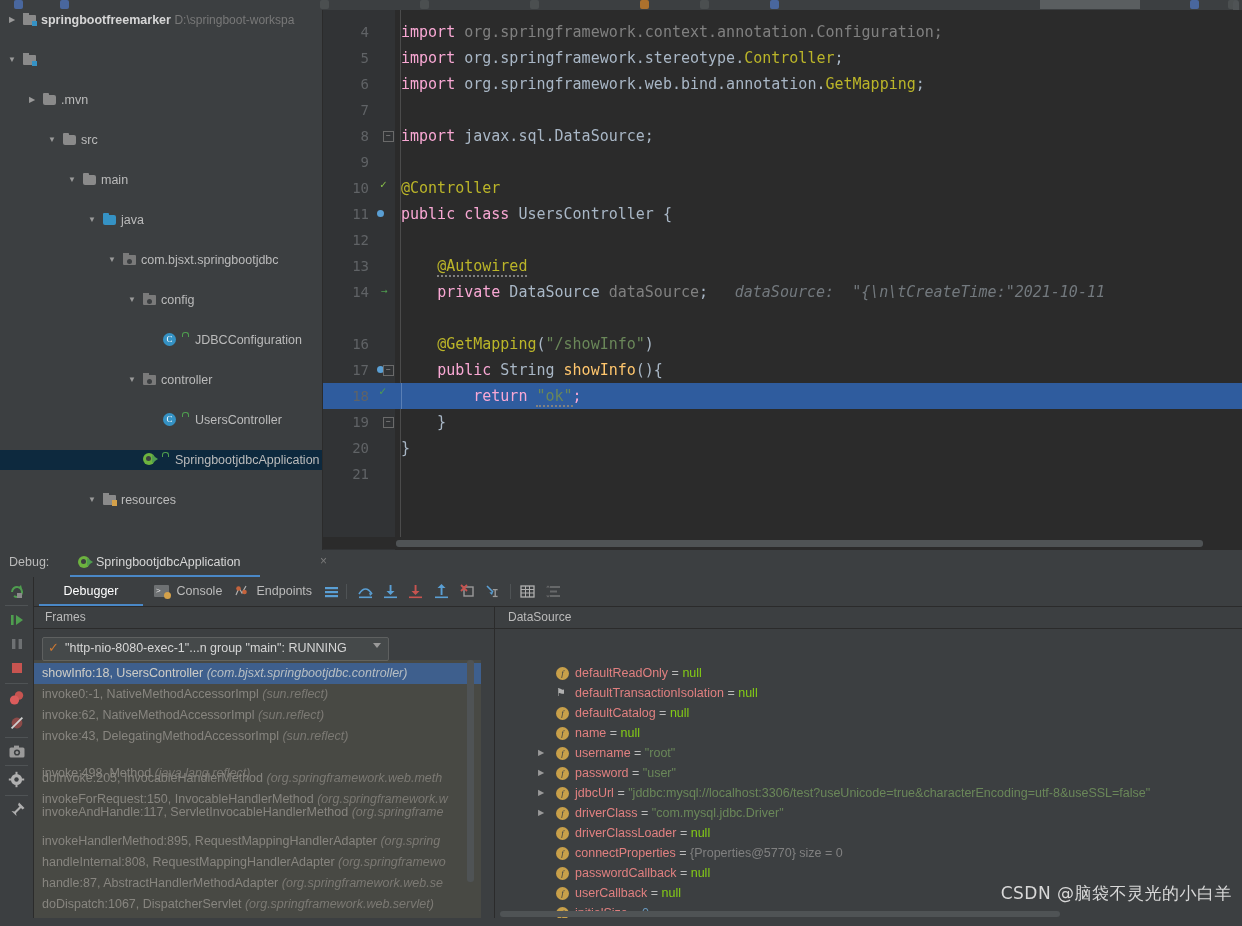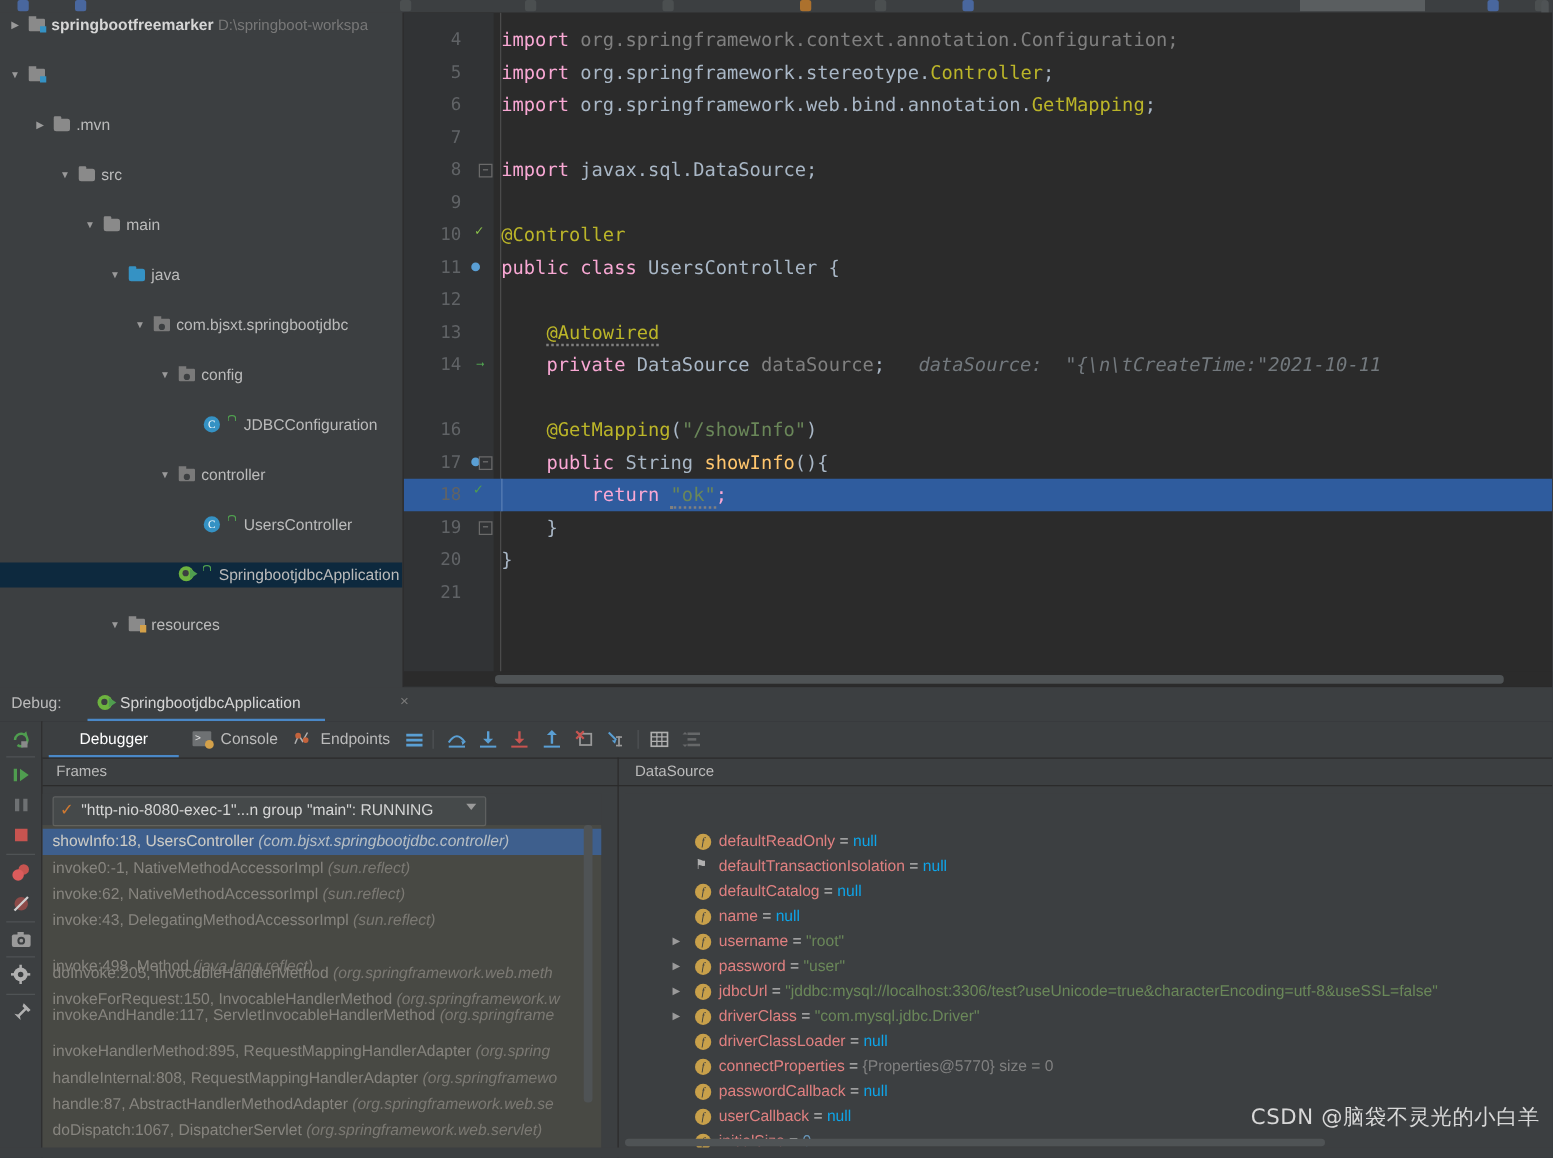--- a/index.html
+++ b/index.html
@@ -110,21 +110,21 @@
   .fr-scroll{position:absolute;left:466px;top:110px;width:9px;height:266px;}
   .fr-scroll .thumb{position:absolute;left:1px;top:0;width:7px;height:222px;background:#4f5355;border-radius:3px;}
 
   .varsbox{position:absolute;left:500px;top:85px;width:742px;height:291px;background:#3c3f41;overflow:hidden;}
   .vrow{position:absolute;left:0;height:20px;line-height:20px;font-size:12.5px;white-space:nowrap;}
   .vrow .tw{position:absolute;left:38px;top:0;color:#9a9a9a;font-size:8px;line-height:20px;}
   .vbadge{position:absolute;left:56px;top:4px;width:13px;height:13px;border-radius:50%;background:#c8a04a;
           color:#3c3f41;font-size:9px;line-height:13px;text-align:center;font-family:"Liberation Serif",serif;font-style:italic;}
   .vflag{position:absolute;left:56px;top:3px;width:11px;height:13px;color:#b0b0b0;font-size:11px;line-height:13px;}
   .vname{position:absolute;left:75px;top:0;color:#e08080;}
-  .veq{color:#bbbbbb;} .vnull{color:#0ea5e9;} .vstr{color:#6a8759;} .vnum{color:#6897bb;} .vobj{color:#808080;}
+  .veq{color:#bbbbbb;} .vnull{color:#84cc16;} .vstr{color:#6a8759;} .vnum{color:#6897bb;} .vobj{color:#808080;}
 
   .watermark{position:absolute;right:10px;bottom:21px;font-size:17px;color:#d8d8d8;
              font-family:"DejaVu Sans","Liberation Sans",sans-serif;letter-spacing:.5px;}
   .vscroll-v{position:absolute;left:500px;bottom:8px;width:742px;height:8px;}
   .vscroll-v .thumb{position:absolute;left:0;top:1px;width:560px;height:6px;background:#4f5355;border-radius:3px;}
   .bottombar{position:absolute;left:0;bottom:0;width:1242px;height:8px;background:#3c3f41;}
 </style>
 </head>
 <body>
 

